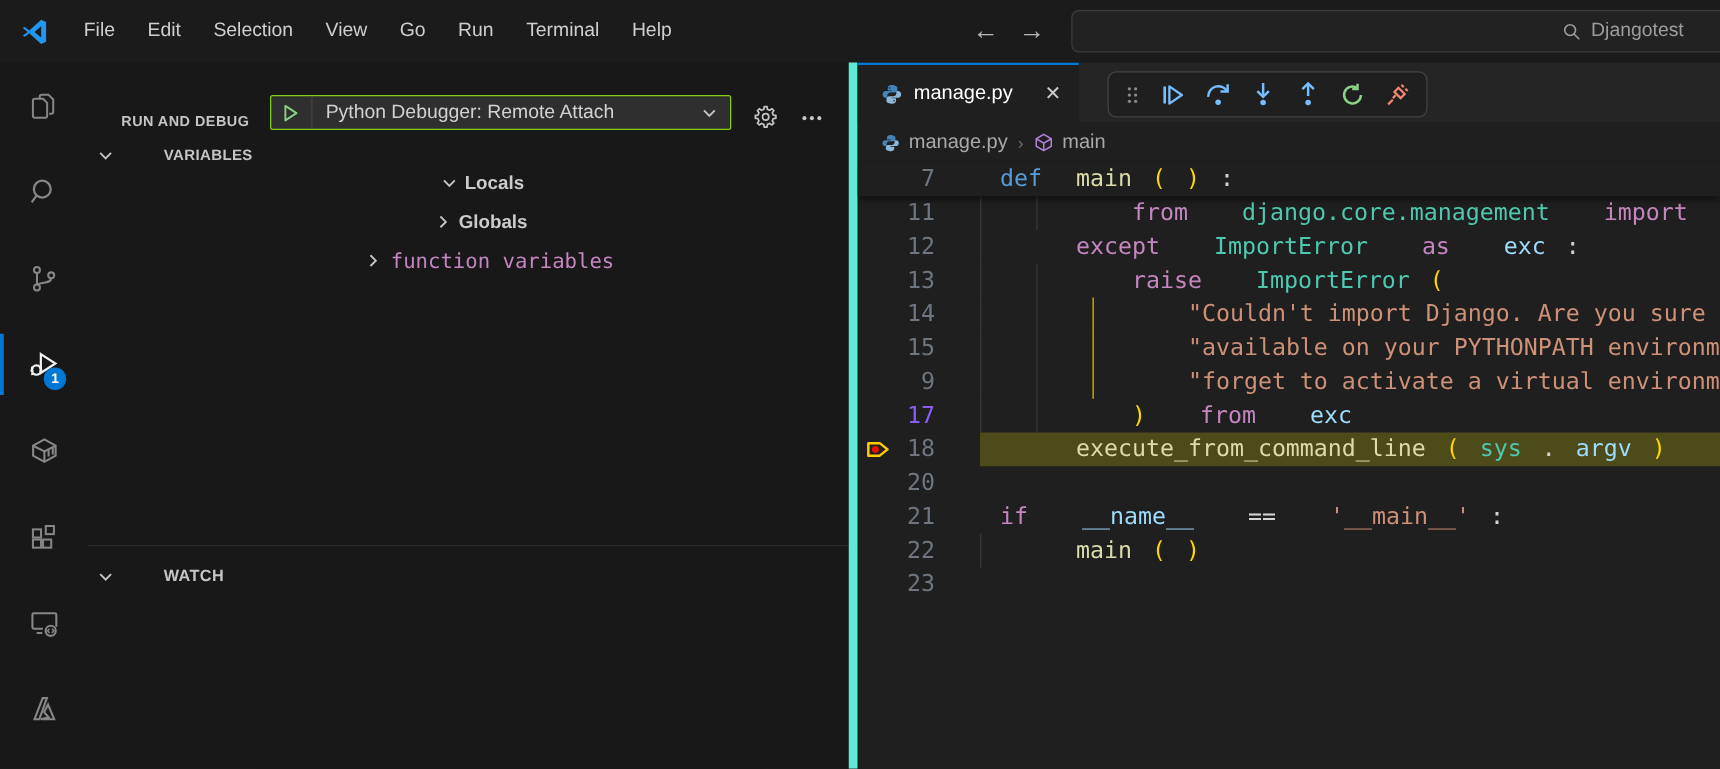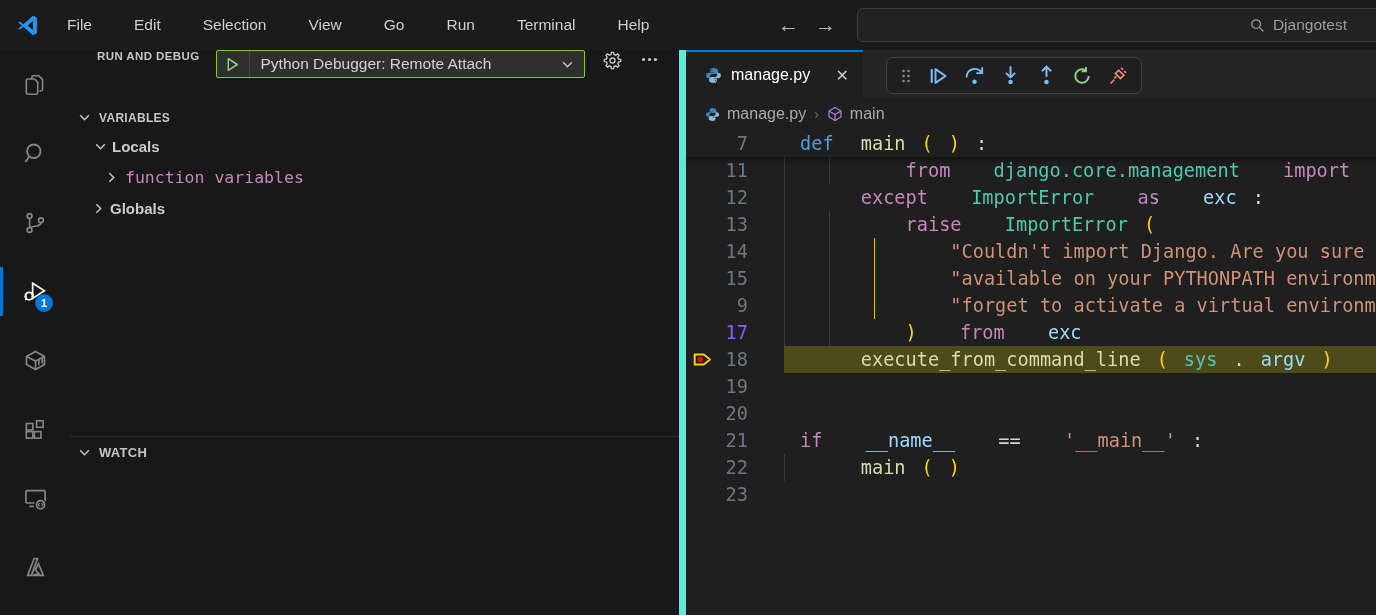--- a/index.html
+++ b/index.html
@@ -2,21 +2,21 @@
 <html><head>
 <meta charset="utf-8">
 <style>
   * { margin:0; padding:0; box-sizing:border-box; }
   html,body { width:1376px; height:615px; overflow:hidden; background:#1f1f1f;
     font-family:"Liberation Sans", sans-serif; color:#cccccc; }
 
   
   .titlebar { position:relative; height:50px; background:#1b1b1b; display:flex; align-items:center; }
   .vscode-logo { width:54px; display:flex; justify-content:center; align-items:center; }
-  .menus { display:flex; align-items:flex-end;gap:16px; }
+  .menus { display:flex; align-items:flex-end; }
   .menu-item { font-size:15.5px; color:#cfcfcf; padding:0 13px; line-height:50px; cursor:default; }
   .nav-arrow { position:absolute; top:0; height:50px; display:flex; align-items:center;
     font-size:21px; color:#b6b6b6; }
   .nav-arrow.back { left:778px; }
   .nav-arrow.fwd { left:815px; }
   .command-center { position:absolute; left:857px; top:8px; right:-40px; height:34px;
     background:#222222; border:1px solid #3d3d3d; border-radius:6px; }
   .cc-content { position:absolute; right:68px; top:0; height:32px; display:flex; align-items:center;
     gap:8px; color:#9d9d9d; font-size:15.5px; }
 
@@ -28,32 +28,32 @@
   .ab-item { position:relative; height:69px; display:flex; align-items:center; justify-content:center;
     color:#868686; }
   .ab-item.active { color:#f2f2f2; }
   .ab-item.active .active-bar { position:absolute; left:0; top:10px; width:3px; height:49px; background:#0078d4; }
   .ab-badge { position:absolute; left:35px; top:37px; width:18px; height:18px; border-radius:50%;
     background:#0078d4; color:#fff; font-size:11px; font-weight:bold;
     display:flex; align-items:center; justify-content:center; }
 
   
   .sidebar { width:609px; background:#181818; position:relative; }
-  .sb-header { height:54px; display:flex; align-items:flex-start; padding:0 20px 0 27px; }
+  .sb-header { height:54px; display:flex; align-items:flex-end; padding:0 20px 0 27px; }
   .sb-title { font-size:11.5px; font-weight:bold; letter-spacing:.4px; color:#c5c5c5; white-space:nowrap; }
   .launch-select { flex:1; margin-left:16px; height:28px; background:#2f2f2f; border:1px solid #84cc16;
     border-radius:2px; display:flex; align-items:center; padding:0 10px 0 0; overflow:hidden; }
   .launch-play { width:33px; height:100%; display:flex; align-items:center; justify-content:center;
     border-right:1px solid #444; }
   .launch-label { flex:1; font-size:15.5px; color:#d2d2d2; padding-left:11px; white-space:nowrap; }
   .hdr-icon { margin-left:17px; color:#c5c5c5; display:flex; align-items:center; }
 
-  .tree-row { height:31px; display:flex; align-items:center; font-size:15px; color:#cccccc; }
+  .tree-row { height:31px; display:flex; align-items:center; font-size:15px; color:#cccccc;justify-content:center; }
   .tree-row .twisty { width:16px; display:flex; justify-content:center; color:#c5c5c5; flex:none; }
-  .sect-head { height:27px; display:flex; align-items:center; padding-left:8px; }
+  .sect-head { height:27px; display:flex; align-items:flex-end; padding-left:8px;gap:32px; }
   .sect-title { font-size:12px; font-weight:bold; letter-spacing:.3px; color:#c5c5c5; margin-left:3px; }
   .bold-label { font-weight:bold; margin-left:4px; }
   .expr-label { font-family:"DejaVu Sans Mono", monospace; font-size:16.5px; color:#c586c0; margin-left:6px; }
   .watch-sect { position:absolute; left:0; right:0; top:386px; border-top:1px solid #2b2b2b; }
 
   
   .editor { flex:1; background:#1f1f1f; border-left:7px solid #5eead4; position:relative; overflow:hidden; }
   .tabbar { height:48px; background:#252526; display:flex; }
   .tab { width:177px; height:48px; background:#1f1f1f; border-top:2px solid #0078d4;
     display:flex; align-items:center; padding:0 14px 0 19px; gap:9px; }
@@ -241,36 +241,36 @@
 
     <div class="tree-row" style="padding-left:22px">
       <span class="twisty">
         <svg width="13" height="13" viewBox="0 0 12 12">
             <path d="M2 4l4 4 4-4" fill="none" stroke="#c5c5c5" stroke-width="1.4"></path>
           </svg>
       </span>
       <span class="bold-label">Locals</span>
     </div>
 
+    <div class="tree-row" style="padding-left:20px">
+      <span class="twisty">
+        <svg width="13" height="13" viewBox="0 0 12 12">
+            <path d="M4 2l4 4-4 4" fill="none" stroke="#c5c5c5" stroke-width="1.4"></path>
+          </svg>
+      </span>
+      <span class="bold-label">Globals</span>
+    </div>
+
     <div class="tree-row" style="padding-left:33px">
       <span class="twisty">
         <svg width="13" height="13" viewBox="0 0 12 12">
             <path d="M4 2l4 4-4 4" fill="none" stroke="#c5c5c5" stroke-width="1.4"></path>
           </svg>
       </span>
       <span class="expr-label">function variables</span>
-    </div>
-
-    <div class="tree-row" style="padding-left:20px">
-      <span class="twisty">
-        <svg width="13" height="13" viewBox="0 0 12 12">
-            <path d="M4 2l4 4-4 4" fill="none" stroke="#c5c5c5" stroke-width="1.4"></path>
-          </svg>
-      </span>
-      <span class="bold-label">Globals</span>
     </div>
 
     <div class="watch-sect">
       <div class="sect-head" style="height:31px">
         <span class="twisty" style="width:18px">
           <svg width="13" height="13" viewBox="0 0 12 12">
               <path d="M2 4l4 4 4-4" fill="none" stroke="#c5c5c5" stroke-width="1.4"></path>
             </svg>
         </span>
         <span class="sect-title" style="font-size:13px">WATCH</span>
@@ -370,21 +370,20 @@
           <div class="row"><div class="gutter">12</div><div class="code-area"><div class="guide" style="left: 0px;"></div><span class="tok pln">    </span><span class="tok kw">except</span><span class="tok pln"> </span><span class="tok typ">ImportError</span><span class="tok pln"> </span><span class="tok kw">as</span><span class="tok pln"> </span><span class="tok var">exc</span><span class="tok pun">:</span></div></div>
           <div class="row"><div class="gutter">13</div><div class="code-area"><div class="guide" style="left: 0px;"></div><div class="guide" style="left: 44.8px;"></div><span class="tok pln">        </span><span class="tok kw">raise</span><span class="tok pln"> </span><span class="tok typ">ImportError</span><span class="tok br">(</span></div></div>
           <div class="row"><div class="gutter">14</div><div class="code-area"><div class="guide" style="left: 0px;"></div><div class="guide" style="left: 44.8px;"></div><div class="guide yellow" style="left: 89.6px;"></div><span class="tok pln">            </span><span class="tok str">"Couldn't import Django. Are you sure it's installed and "</span></div></div>
           <div class="row"><div class="gutter">15</div><div class="code-area"><div class="guide" style="left: 0px;"></div><div class="guide" style="left: 44.8px;"></div><div class="guide yellow" style="left: 89.6px;"></div><span class="tok pln">            </span><span class="tok str">"available on your PYTHONPATH environment variable? Did you "</span></div></div>
           <div class="row"><div class="gutter">9</div><div class="code-area"><div class="guide" style="left: 0px;"></div><div class="guide" style="left: 44.8px;"></div><div class="guide yellow" style="left: 89.6px;"></div><span class="tok pln">            </span><span class="tok str">"forget to activate a virtual environment?"</span></div></div>
           <div class="row"><div class="gutter cursor-ln">17</div><div class="code-area"><div class="guide" style="left: 0px;"></div><div class="guide" style="left: 44.8px;"></div><span class="tok pln">        </span><span class="tok br">)</span><span class="tok pln"> </span><span class="tok kw">from</span><span class="tok pln"> </span><span class="tok var">exc</span></div></div>
           <div class="row current"><div class="gutter">18<span class="gutter-icon"><svg width="20" height="19" viewBox="0 0 18 16">
                   <path d="M1.5 3.5h8.2l5.6 4.5-5.6 4.5H1.5z" fill="none" stroke="#ffcc00" stroke-width="1.8" stroke-linejoin="round"></path>
                   <circle cx="6.6" cy="8" r="2.5" fill="#e51400"></circle>
                 </svg></span></div><div class="code-area"><span class="tok pln">    </span><span class="tok fn">execute_from_command_line</span><span class="tok br">(</span><span class="tok typ">sys</span><span class="tok pun">.</span><span class="tok var">argv</span><span class="tok br">)</span></div></div>
-          <div class="row"><div class="gutter">19</div><div class="code-area"></div></div>
           <div class="row"><div class="gutter">20</div><div class="code-area"></div></div>
           <div class="row"><div class="gutter">21</div><div class="code-area"><span class="tok kw">if</span><span class="tok pln"> </span><span class="tok var">__name__</span><span class="tok pln"> </span><span class="tok pun">==</span><span class="tok pln"> </span><span class="tok str">'__main__'</span><span class="tok pun">:</span></div></div>
           <div class="row"><div class="gutter">22</div><div class="code-area"><div class="guide" style="left: 0px;"></div><span class="tok pln">    </span><span class="tok fn">main</span><span class="tok br">(</span><span class="tok br">)</span></div></div>
           <div class="row"><div class="gutter">23</div><div class="code-area"></div></div>
         </div>
     </div>
   </div>
 </div>
 
 </body></html>

